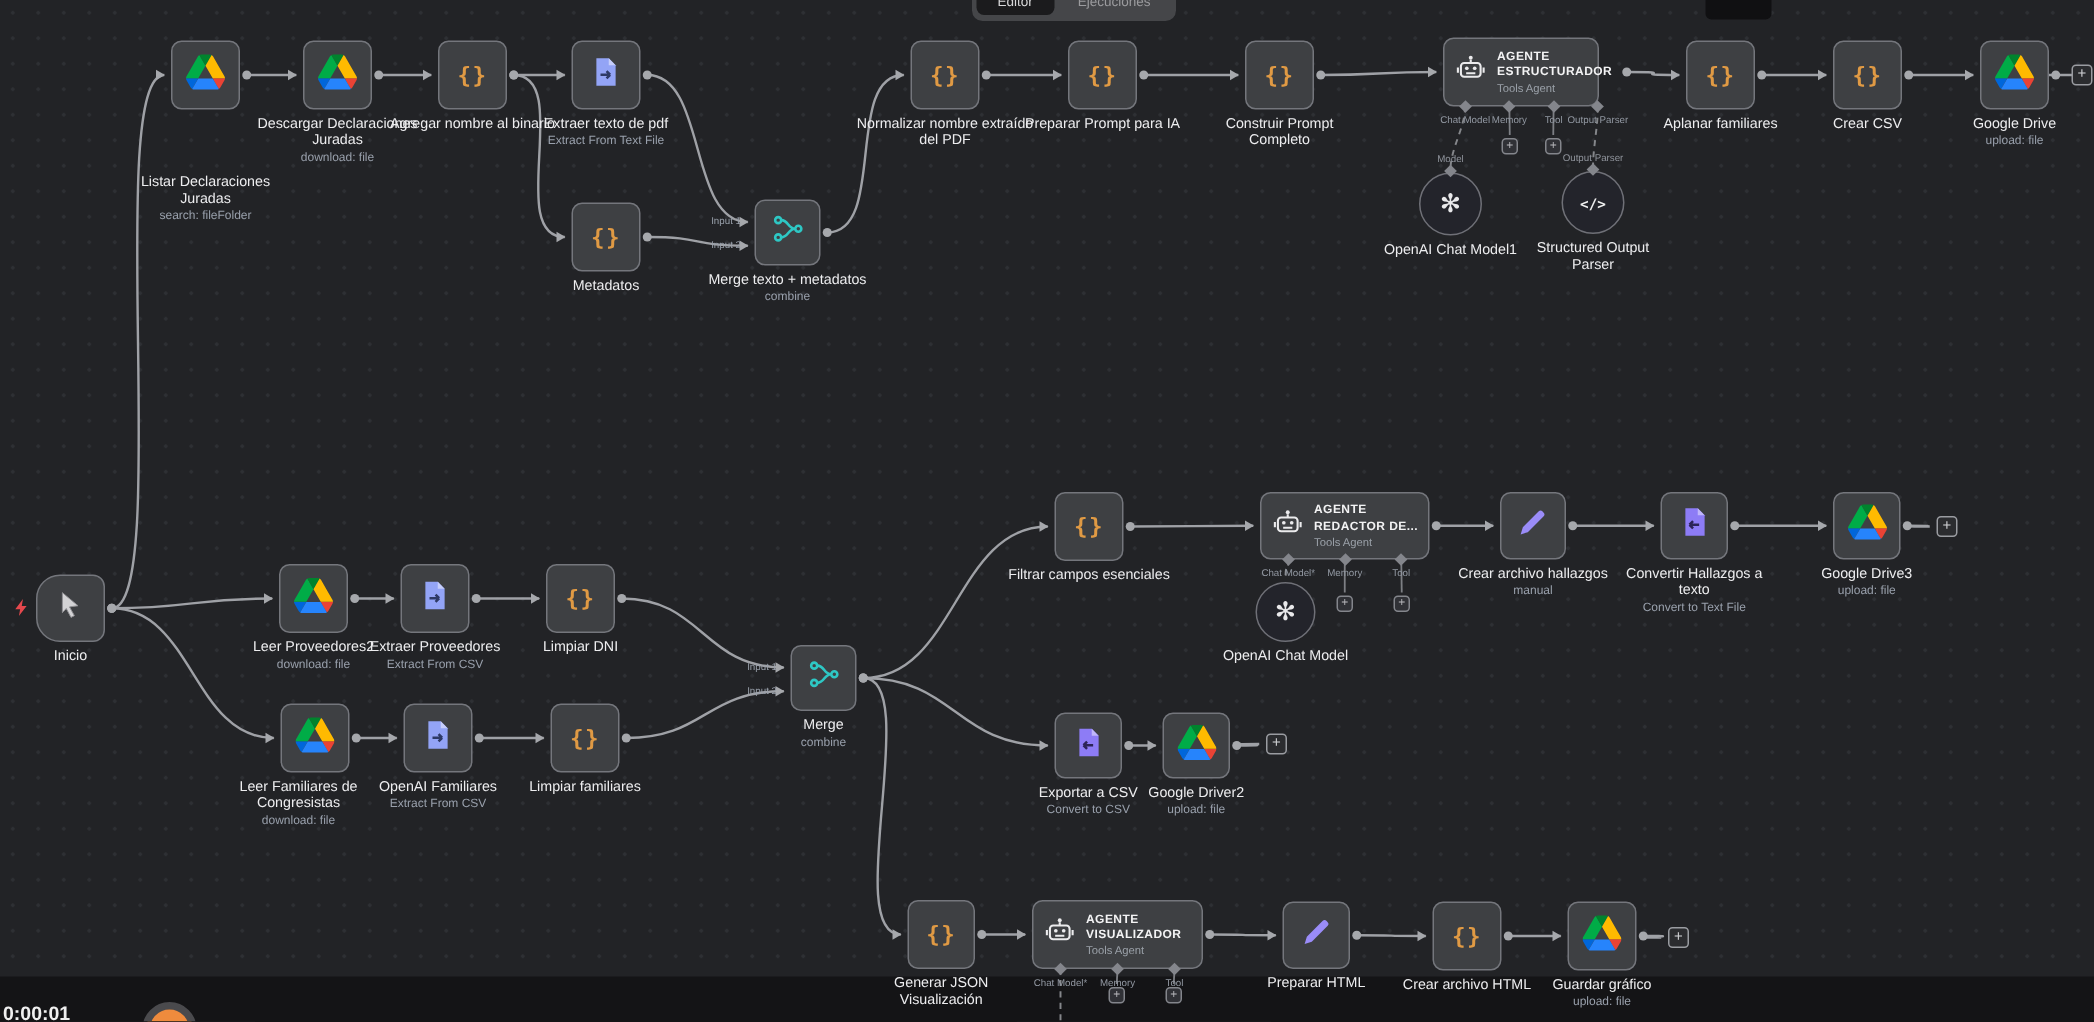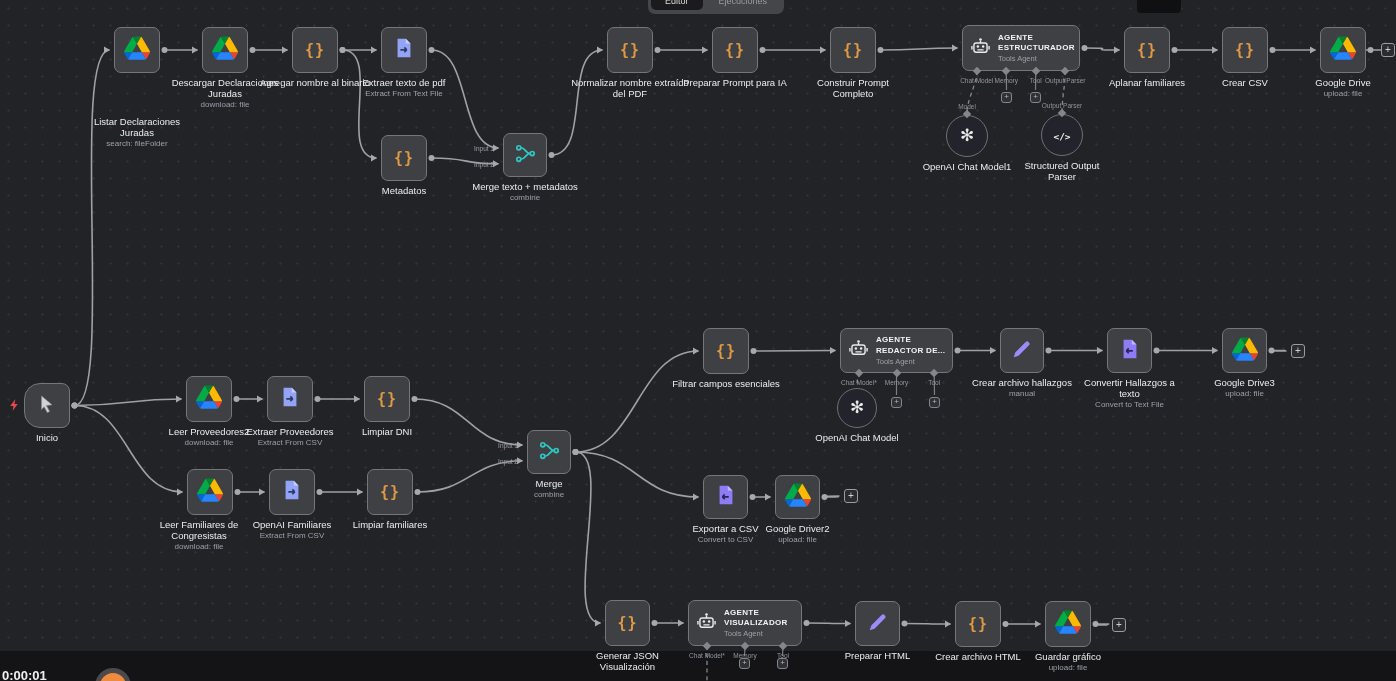--- a/index.html
+++ b/index.html
@@ -250,21 +250,21 @@
       </div>
       <div class="nlabel" style="left: 660px; top: 77px; width: 150px;">
         <span class="l1">Preparar Prompt para IA</span>
       </div>
       <div class="node " style="left: 830px; top: 27px; width: 46px; height: 46px;">
         <span><span class="ic-code">{}</span></span>
       </div>
       <div class="nlabel" style="left: 808px; top: 77px; width: 90px;">
         <span class="l1">Construir Prompt Completo</span>
       </div>
-      <div class="node agent" style="left: 962px; top: 25px; width: 118px; height: 46px;">
+      <div class="node agent" style="left: 962px; top: 25px; width: 104px; height: 46px;">
         <span><svg width="21" height="21" viewBox="0 0 24 24">
    <g fill="none" stroke="#ebebed" stroke-width="1.6">
    <rect x="4.5" y="8" width="15" height="10.5" rx="2.5"></rect>
    <path d="M12 5.5V8M2.2 11.5v4M21.8 11.5v4M8.5 15.8h7"></path>
             </g>
    <circle cx="12" cy="4" r="1.5" fill="#ebebed"></circle>
    <circle cx="9" cy="12" r="1.4" fill="#ebebed"></circle>
             <circle cx="15" cy="12" r="1.4" fill="#ebebed"></circle>
           </svg></span>
         <div class="agent-text">

